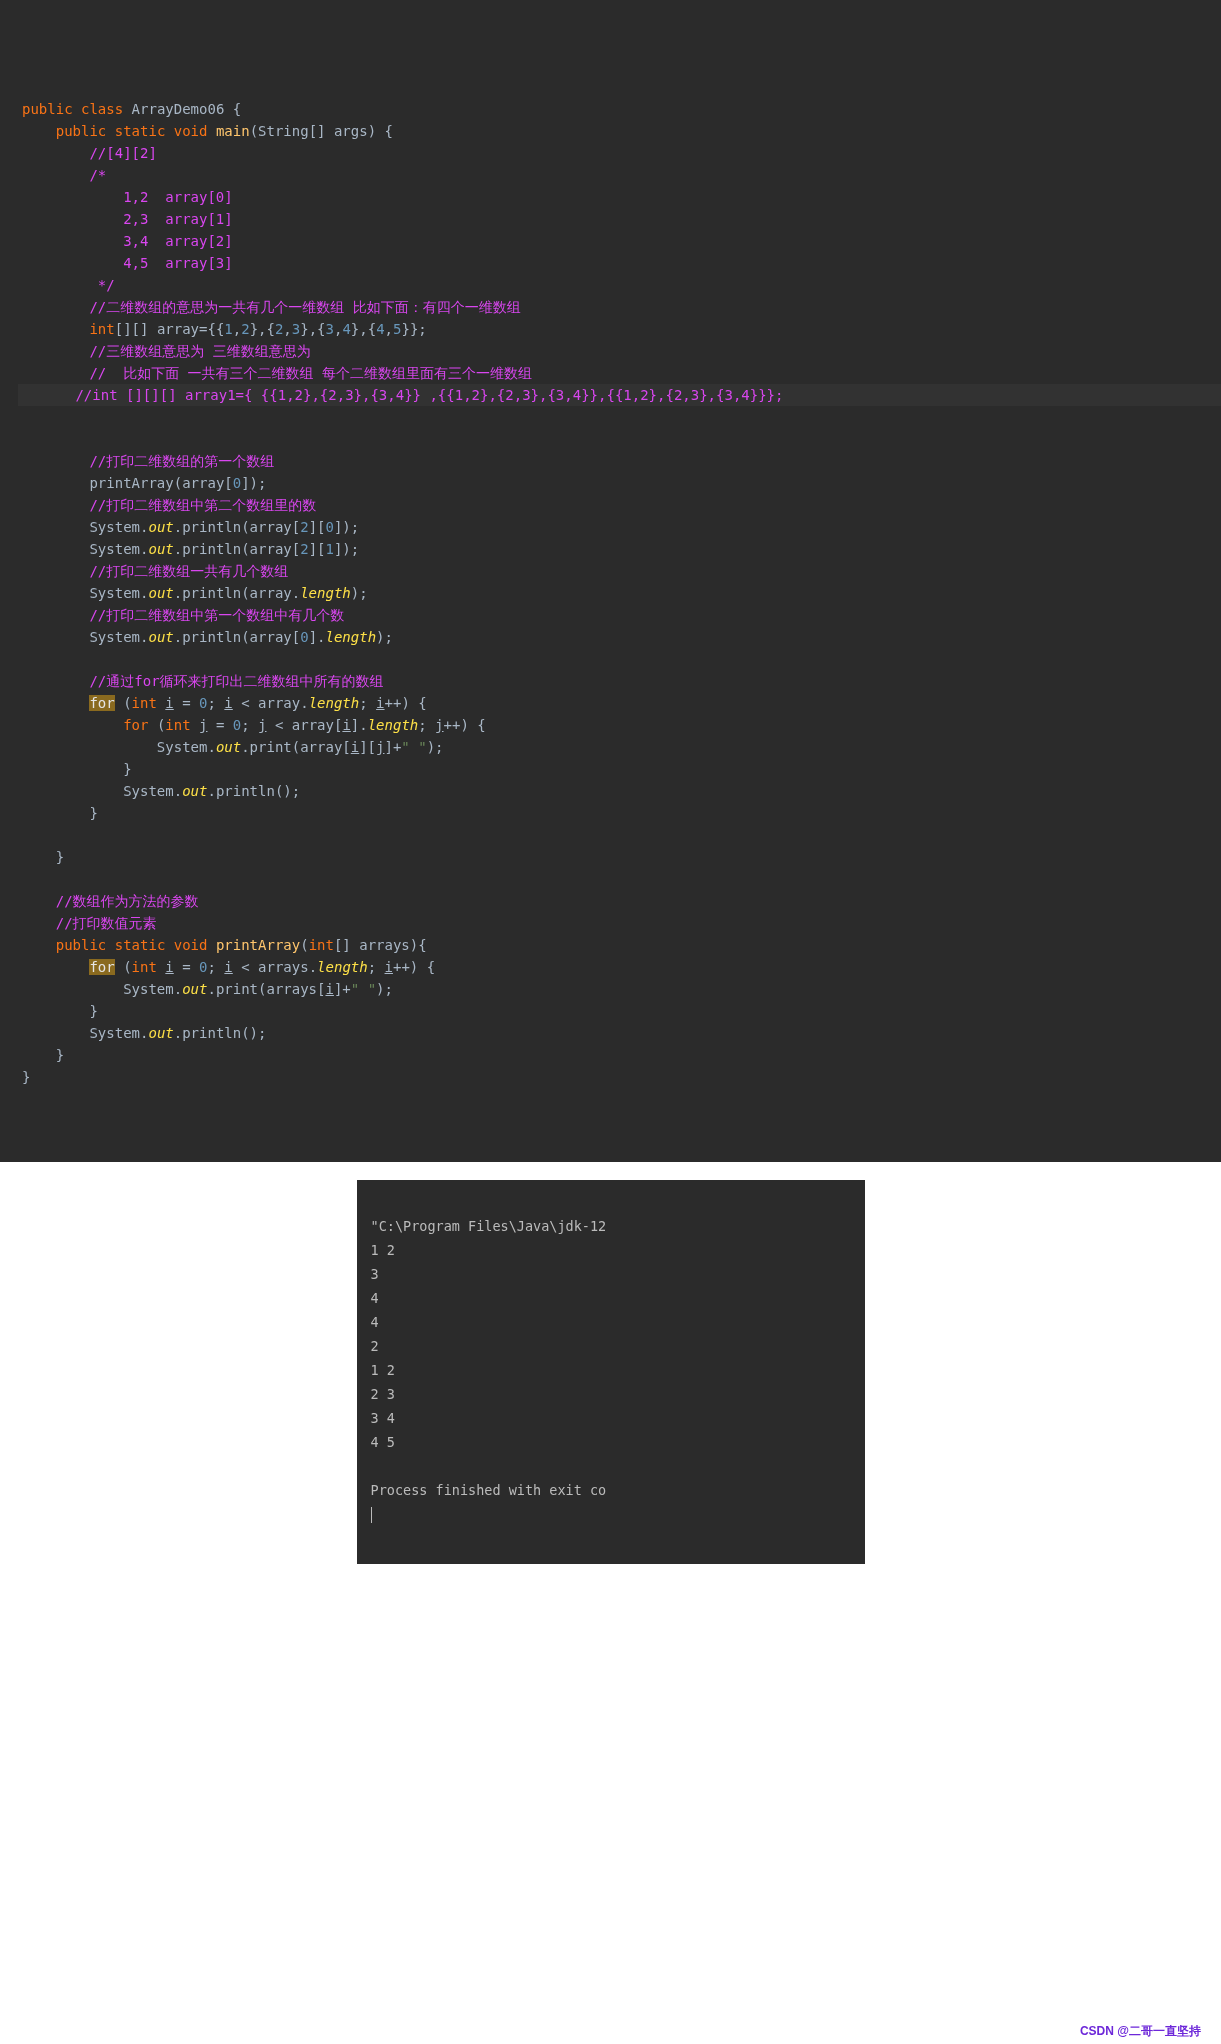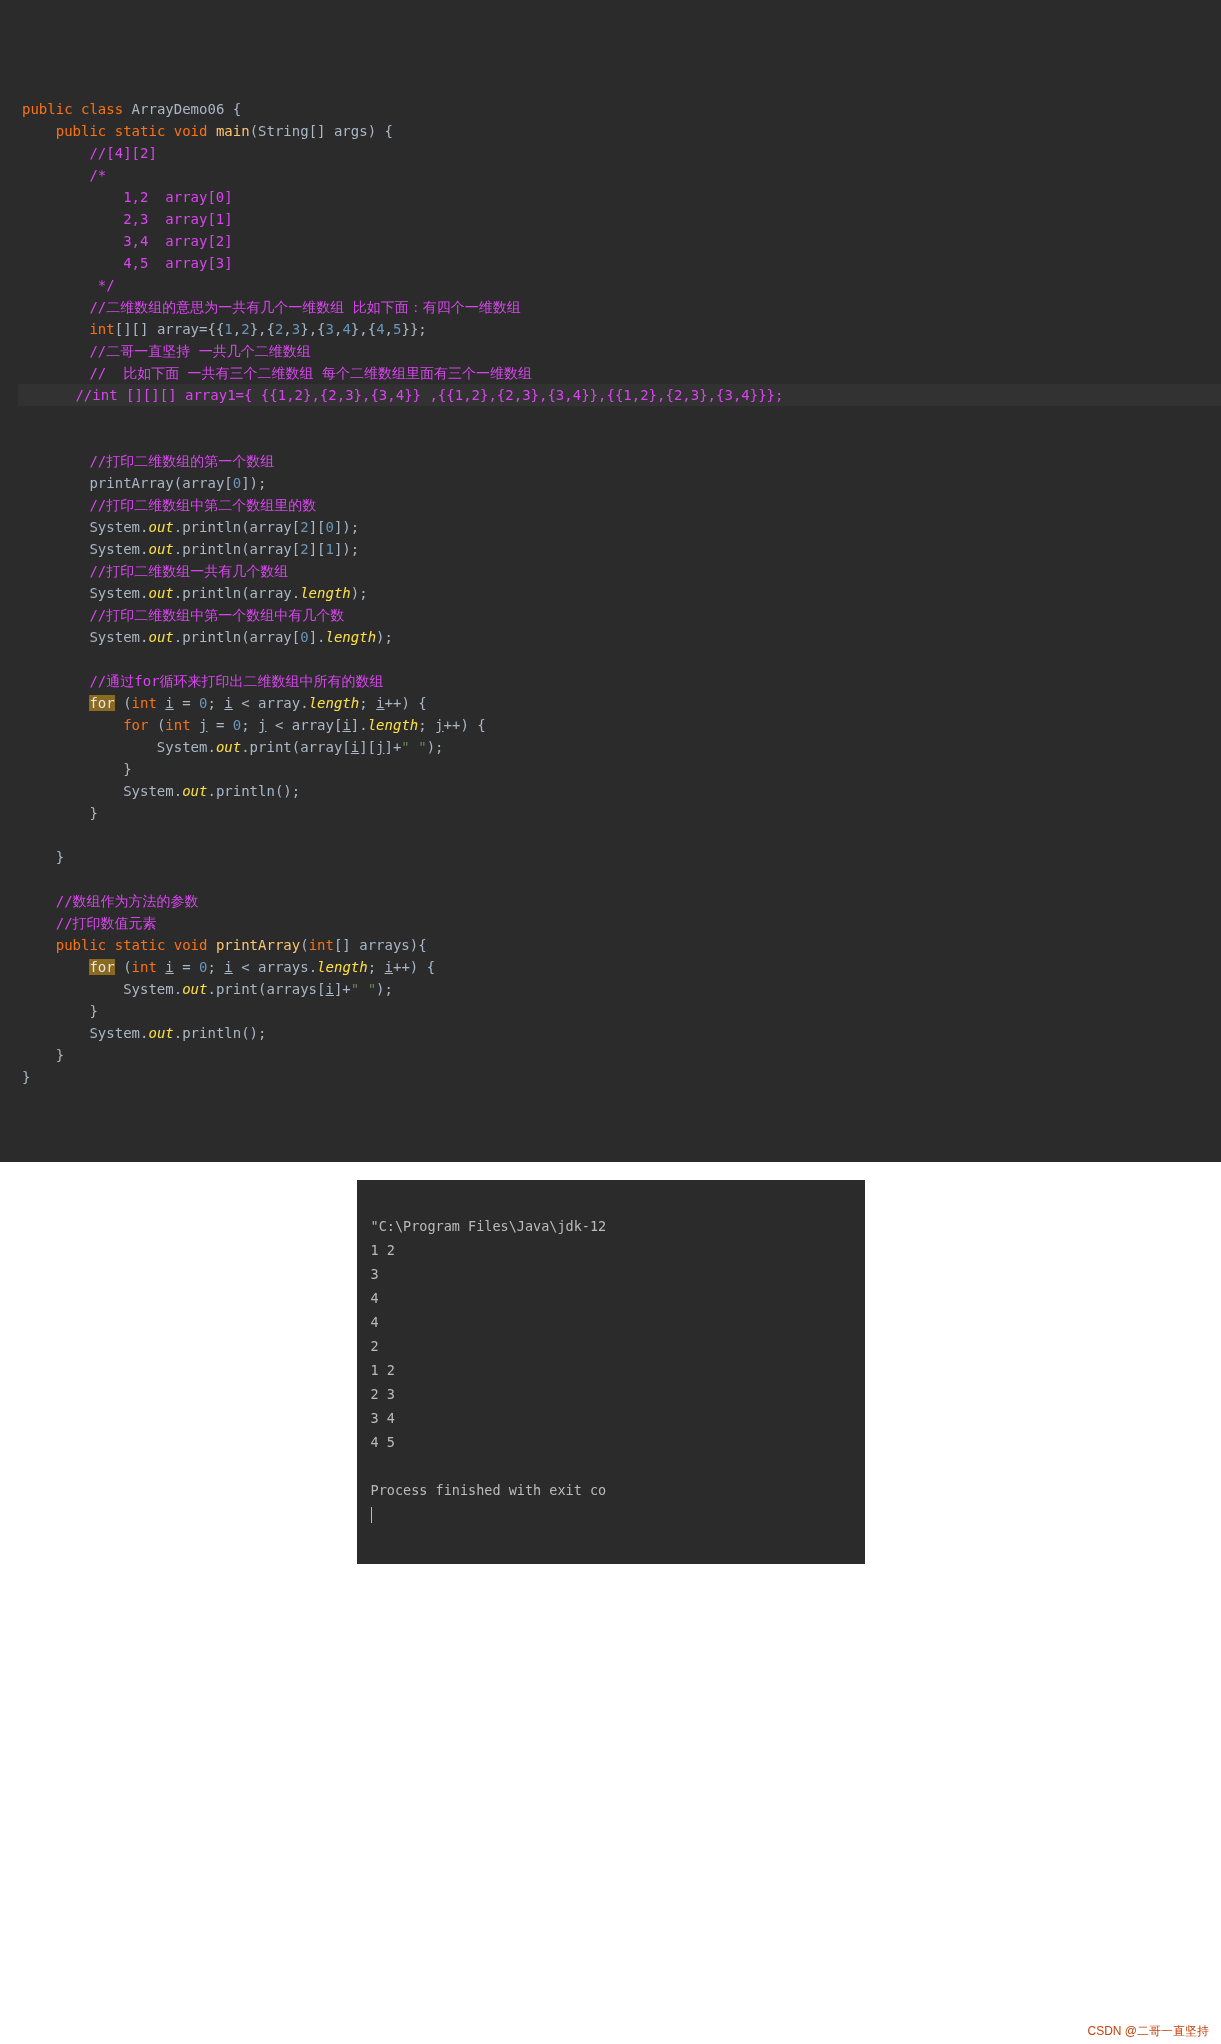--- a/index.html
+++ b/index.html
@@ -48,26 +48,27 @@
     width: 480px;
     padding: 10px 14px 14px 14px;
     font-family: "Menlo","Consolas","Monaco",monospace;
     font-size: 13.5px;
     line-height: 24px;
     white-space: pre;
     position: relative;
   }
   .watermark {
     position: fixed;
-    right: 12px;
+    right: 20px;
     bottom: 4px;
     font-family: Arial, "Microsoft YaHei", sans-serif;
     font-size: 12px;
-    color: #c2410c;
+    color: #6d28d9;
     white-space: pre;
+    font-weight: bold;
   }
   .caret {
     display:inline-block; width:1px; height:16px; background:#bbbbbb; vertical-align:middle;
   }
 </style>
 </head>
 <body>
 
 <div class="editor">
   <div class="gutter"></div>
@@ -76,21 +77,21 @@
 <span>    <span class="kw">public</span> <span class="kw">static</span> <span class="kw">void</span> <span class="fn">main</span><span>(</span><span class="ital">String</span><span>[] args) {</span></span>
 <span>        <span class="cmt ital">//[4][2]</span></span>
 <span>        <span class="cmt ital">/*</span></span>
 <span>        <span class="cmt ital">    1,2  array[0]</span></span>
 <span>        <span class="cmt ital">    2,3  array[1]</span></span>
 <span>        <span class="cmt ital">    3,4  array[2]</span></span>
 <span>        <span class="cmt ital">    4,5  array[3]</span></span>
 <span>        <span class="cmt ital"> */</span></span>
 <span>        <span class="cmt ital">//二维数组的意思为一共有几个一维数组 比如下面：有四个一维数组</span></span>
 <span>        <span class="kw">int</span><span>[][] array={{</span><span class="num">1</span><span>,</span><span class="num">2</span><span>},{</span><span class="num">2</span><span>,</span><span class="num">3</span><span>},{</span><span class="num">3</span><span>,</span><span class="num">4</span><span>},{</span><span class="num">4</span><span>,</span><span class="num">5</span><span>}};</span></span>
-<span>        <span class="cmt ital">//二哥一直坚持 一共几个二维数组</span></span>
+<span>        <span class="cmt ital">//三维数组意思为 三维数组意思为</span></span>
 <span>        <span class="cmt ital">//  比如下面 一共有三个二维数组 每个二维数组里面有三个一维数组</span></span>
 <span class="cursor-line">        <span class="cmt ital">//int [][][] array1={ {{1,2},{2,3},{3,4}} ,{{1,2},{2,3},{3,4}},{{1,2},{2,3},{3,4}}};</span></span>
 <span> </span>
 <span>        <span class="cmt ital">//打印二维数组的第一个数组</span></span>
 <span>        <span class="ital">printArray</span><span>(array[</span><span class="num">0</span><span>]);</span></span>
 <span>        <span class="cmt ital">//打印二维数组中第二个数组里的数</span></span>
 <span>        <span class="ital">System</span><span>.</span><span class="fld">out</span><span>.println(array[</span><span class="num">2</span><span>][</span><span class="num">0</span><span>]);</span></span>
 <span>        <span class="ital">System</span><span>.</span><span class="fld">out</span><span>.println(array[</span><span class="num">2</span><span>][</span><span class="num">1</span><span>]);</span></span>
 <span>        <span class="cmt ital">//打印二维数组一共有几个数组</span></span>
 <span>        <span class="ital">System</span><span>.</span><span class="fld">out</span><span>.println(array.</span><span class="fld">length</span><span>);</span></span>

